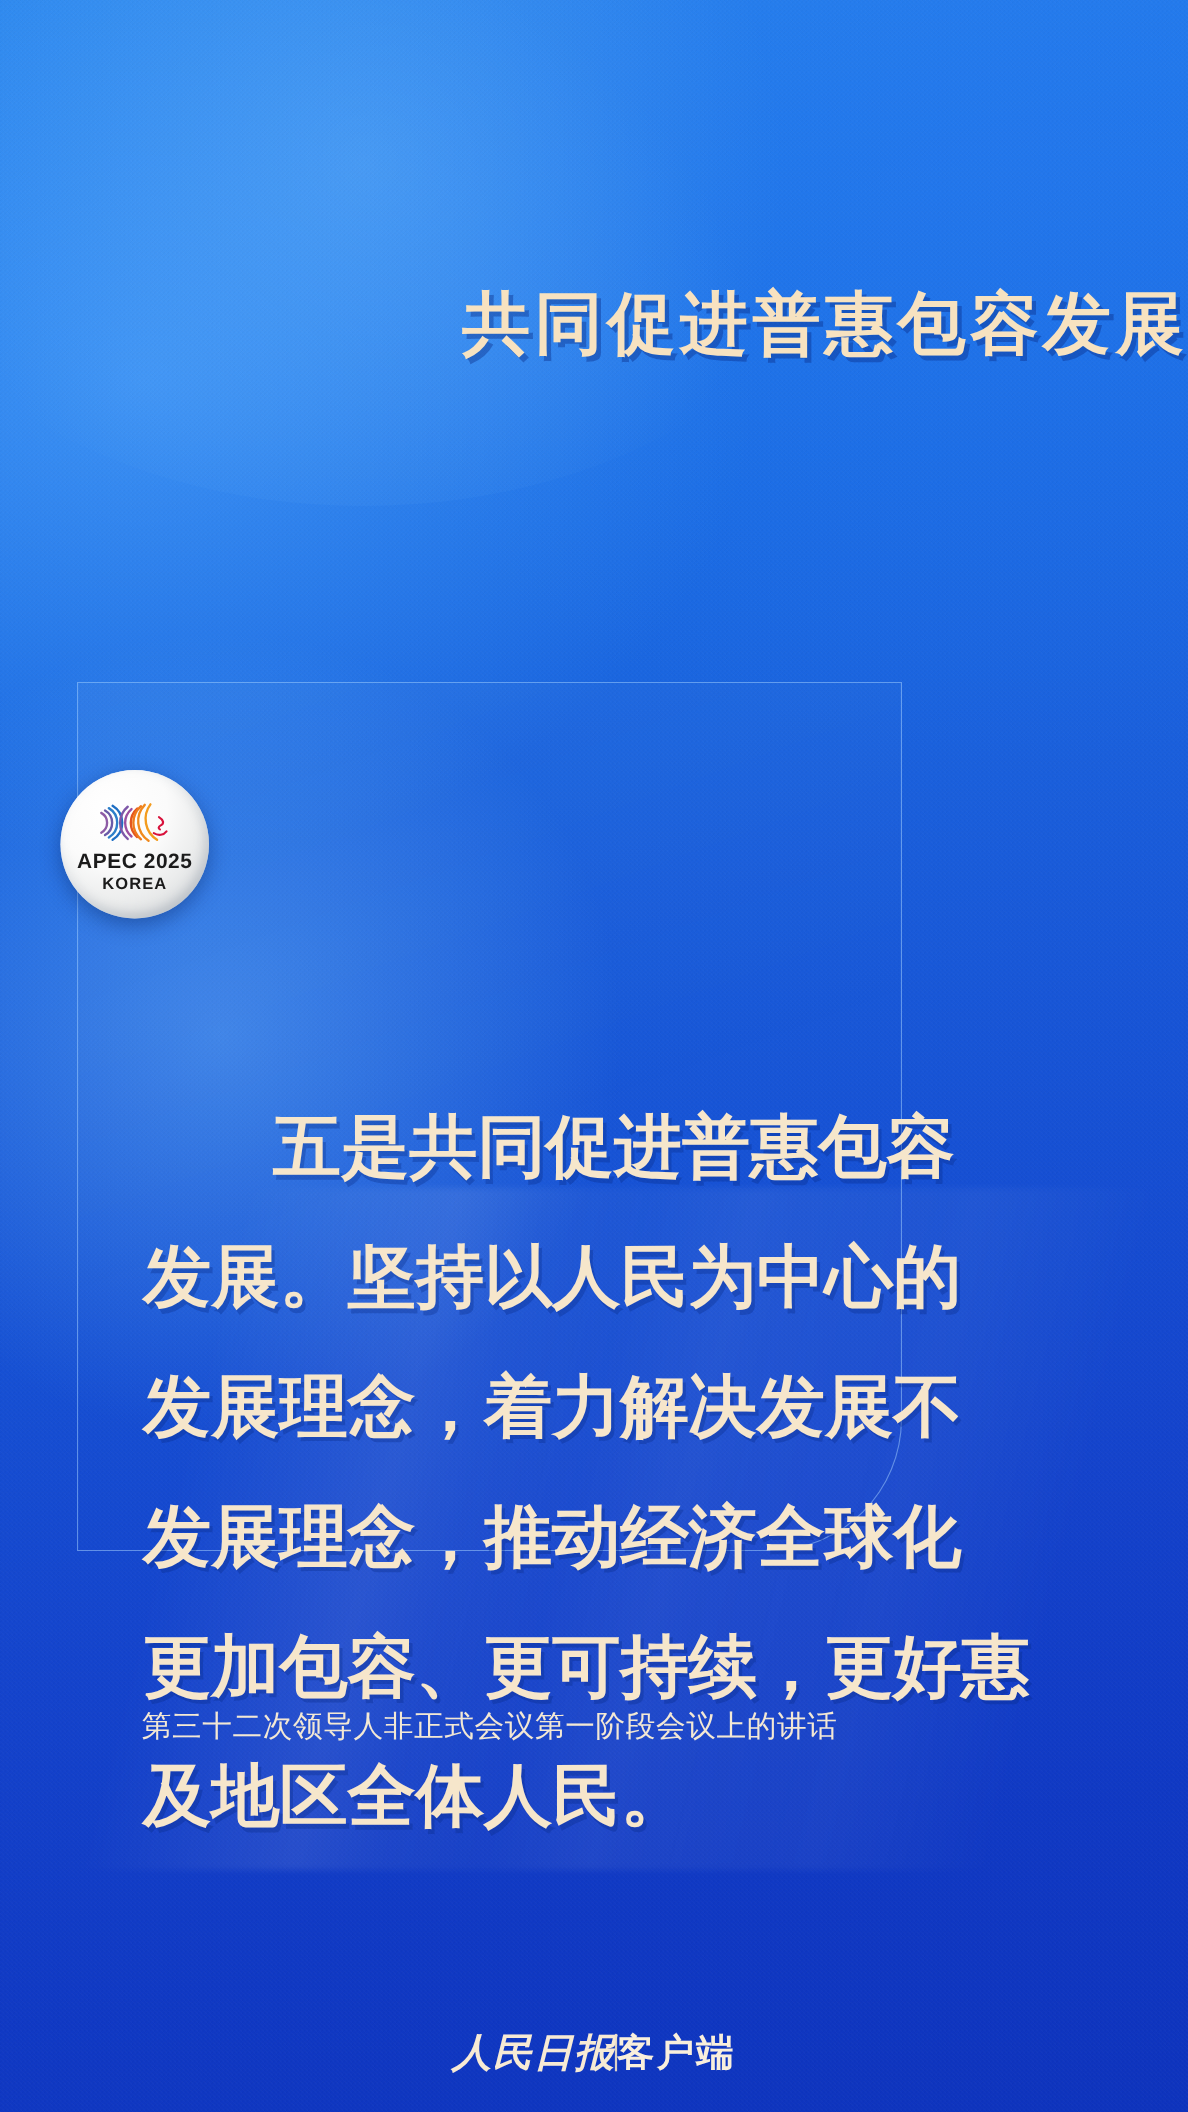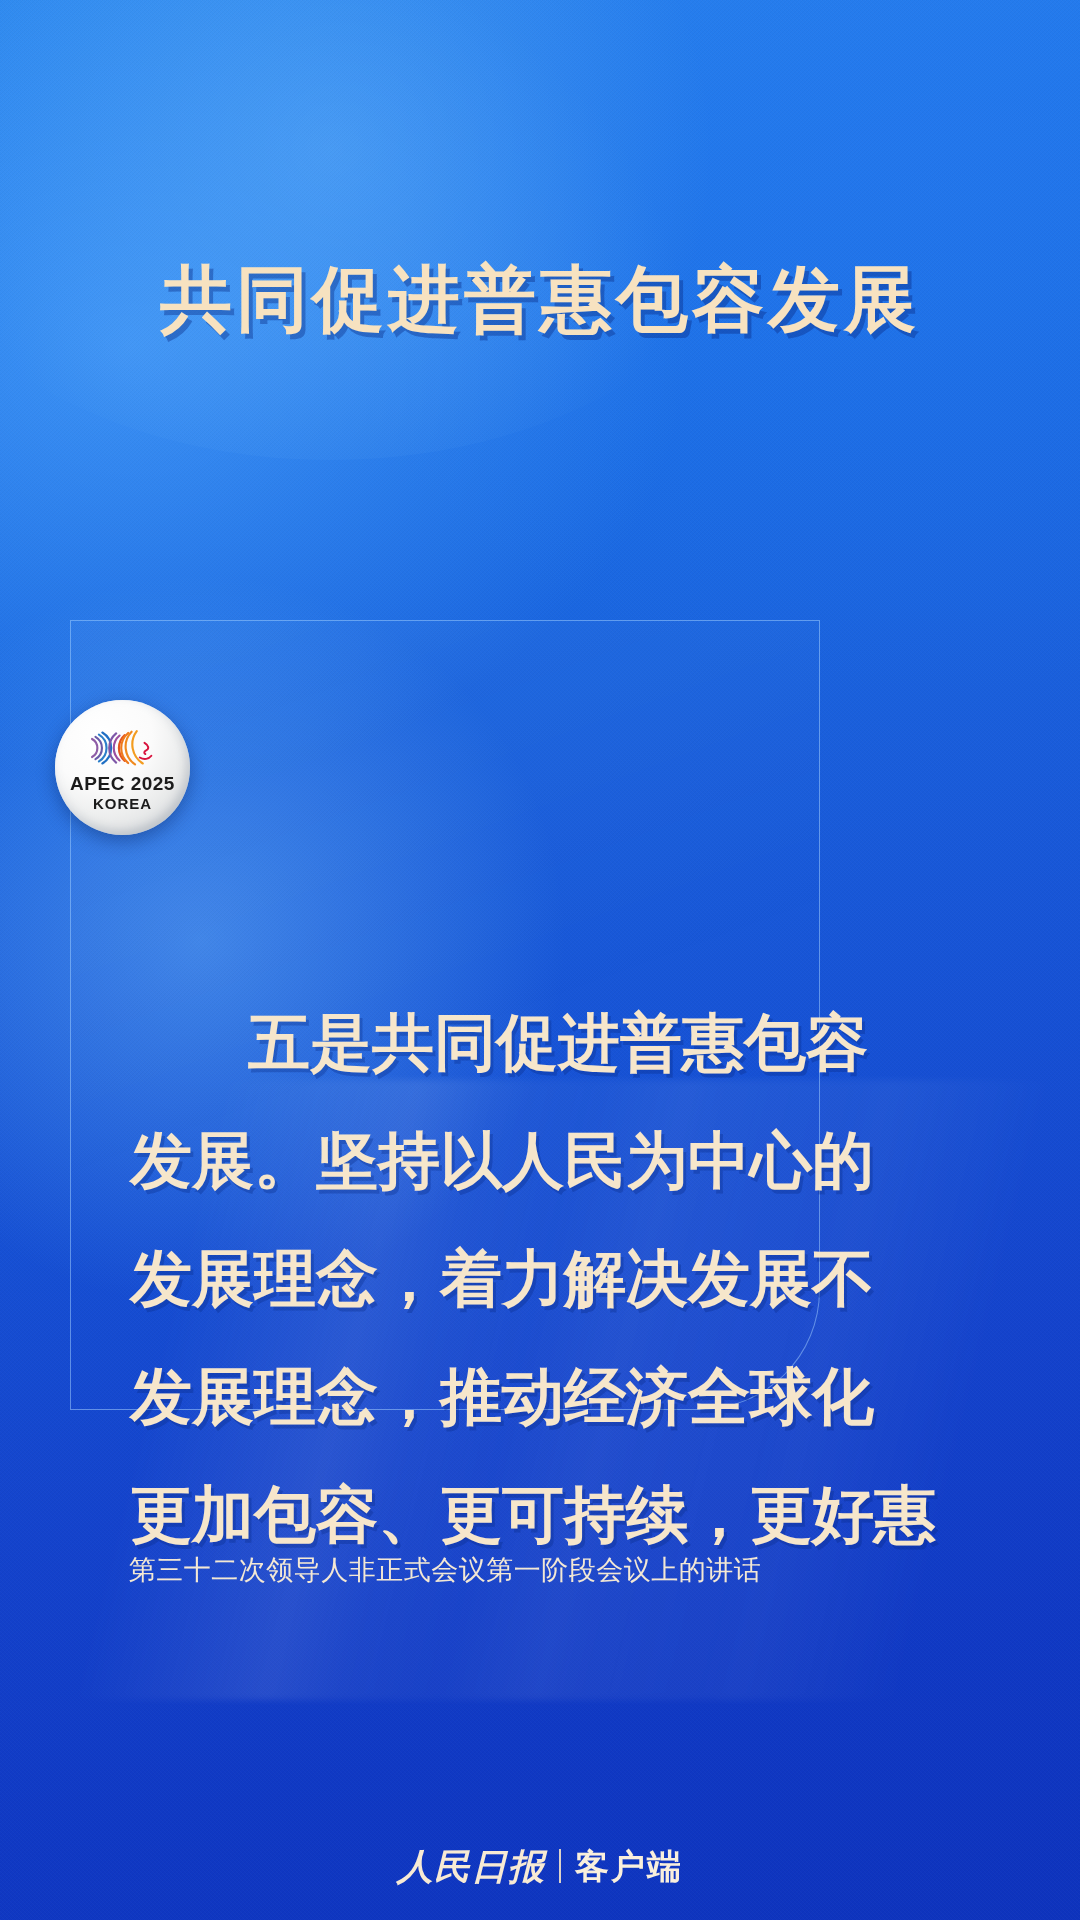--- a/index.html
+++ b/index.html
@@ -70,24 +70,24 @@
     border-radius: 50%;
     background: radial-gradient(circle, rgba(130,200,255,0.30) 0%, rgba(130,200,255,0) 70%);
     pointer-events: none;
   }
 
   
   .title {
     position: absolute;
     left: 0; right: 0;
     top: 252px;
-    text-align: center;
+    text-align: right;
     font-family: "Liberation Sans", "DejaVu Sans", sans-serif;
     font-weight: 700;
-    font-size: 72px;
+    font-size: 62px;
     letter-spacing: 4px;
     color: #f7e2c0;
     text-shadow: 4px 5px 0 rgba(8,40,130,0.38);
     white-space: nowrap;
   }
 
   
   .card {
     position: absolute;
     left: 70px;
@@ -174,21 +174,20 @@
   }
 
   
   .brand {
     position: absolute;
     left: 0; right: 0;
     bottom: 36px;
     display: flex;
     align-items: center;
     justify-content: center;
-    gap: 14px;
   }
   .brand-main {
     font-family: "DejaVu Serif", "Liberation Serif", serif;
     font-weight: 700;
     font-style: italic;
     font-size: 36px;
     color: #f7ead4;
     letter-spacing: 1px;
     line-height: 1;
   }
@@ -245,20 +244,21 @@
     <div class="badge-title">APEC 2025</div>
     <div class="badge-sub">KOREA</div>
   </div>
 
   <div class="body-block">
     <div class="body-line indent">五是共同促进普惠包容</div>
     <div class="body-line">发展。坚持以人民为中心的</div>
     <div class="body-line">发展理念，着力解决发展不</div>
     <div class="body-line">发展理念，推动经济全球化</div>
     <div class="body-line">更加包容、更可持续，更好惠</div>
+    <div class="body-line">及地区全体人民。</div>
   </div>
 
   <div class="attrib">
     <div class="attrib-line">第三十二次领导人非正式会议第一阶段会议上的讲话</div>
   </div>
 
   <div class="brand">
     <span class="brand-main">人民日报</span>
     <span class="brand-div"></span>
     <span class="brand-sub">客户端</span>

